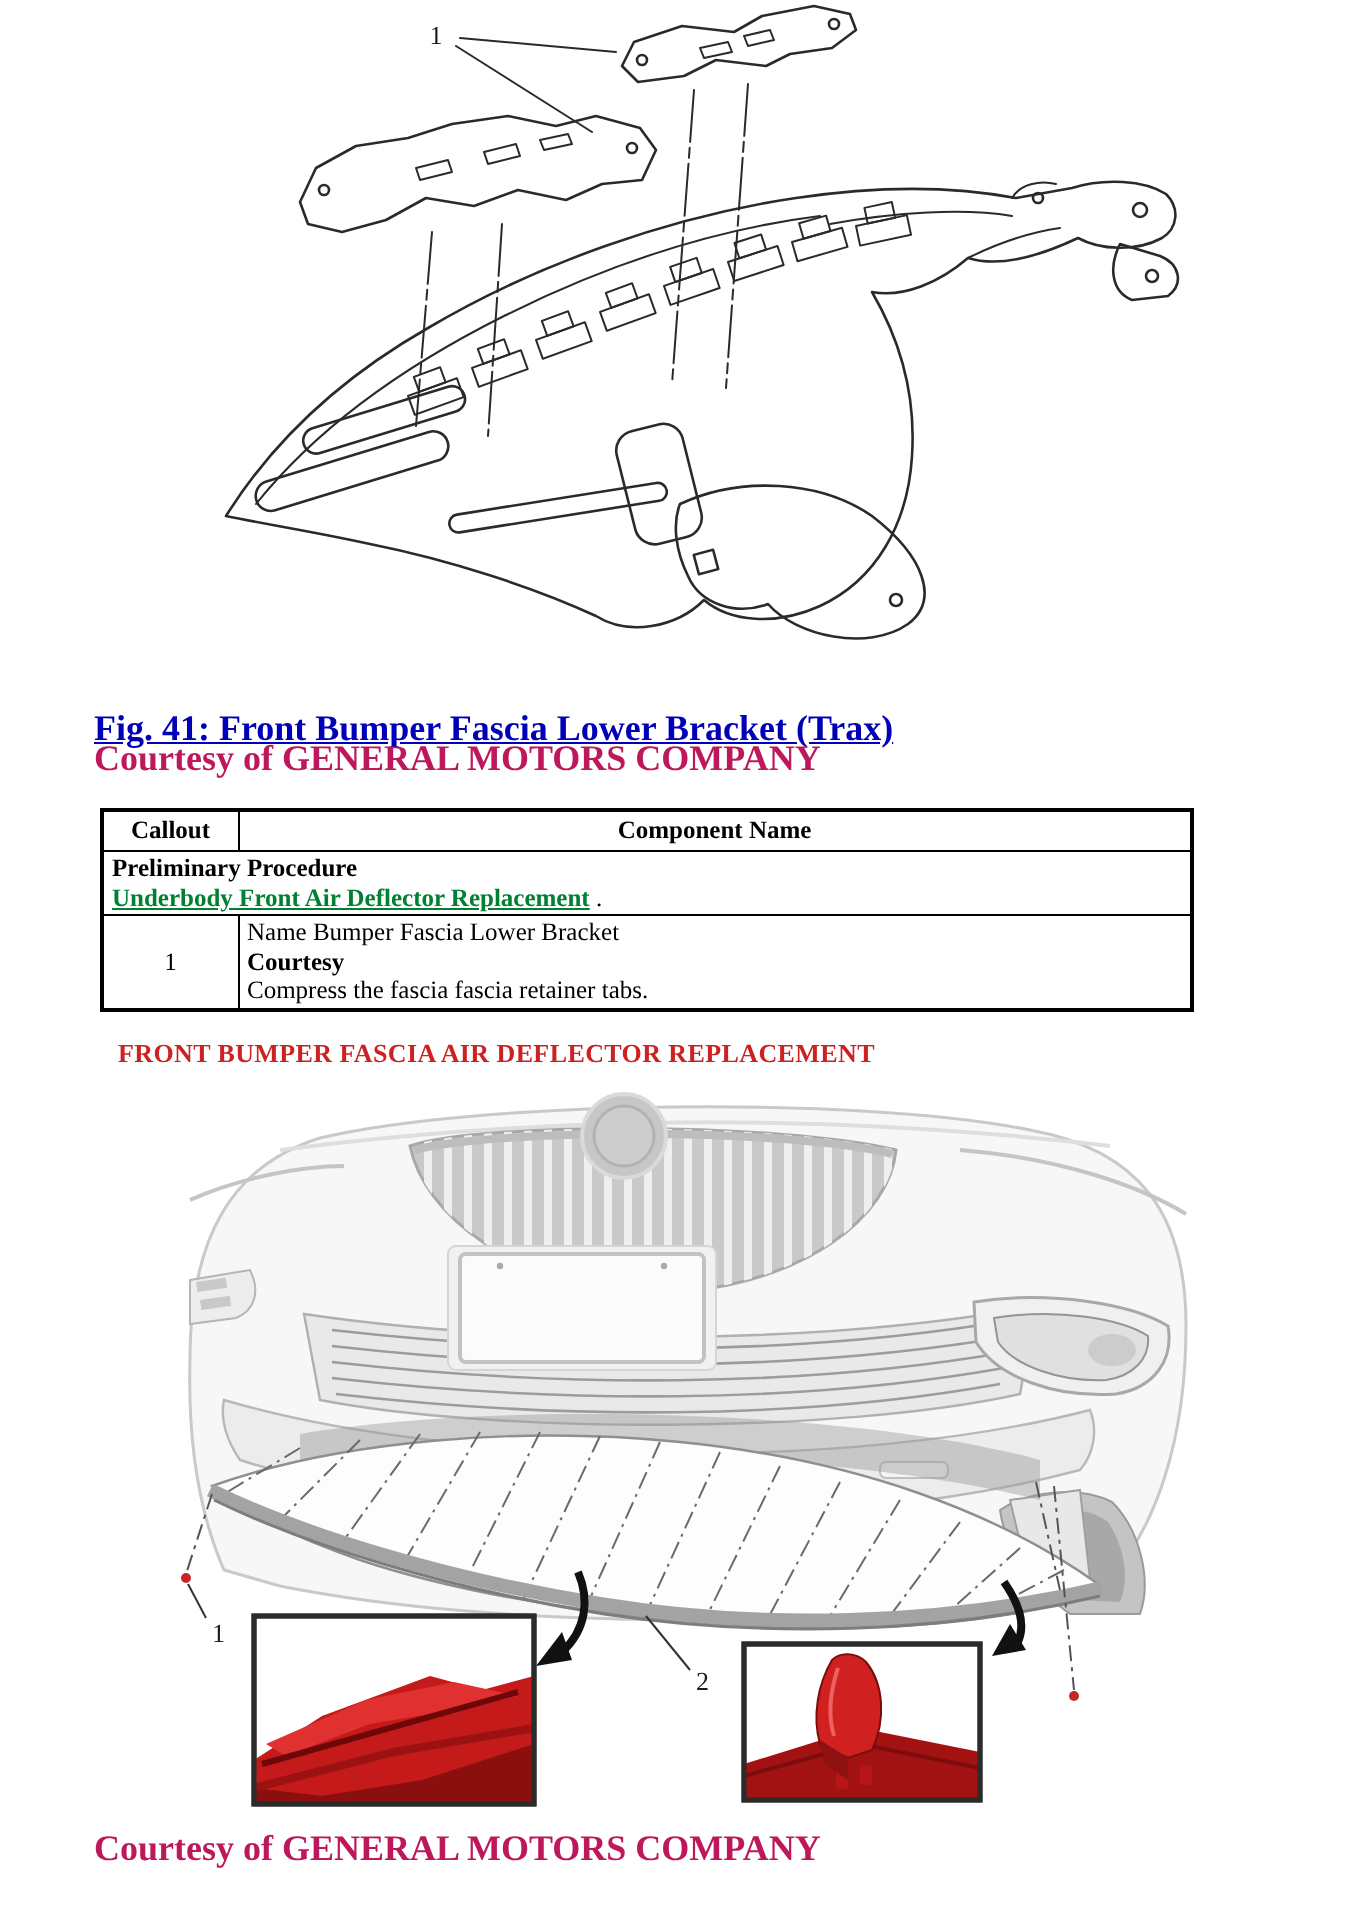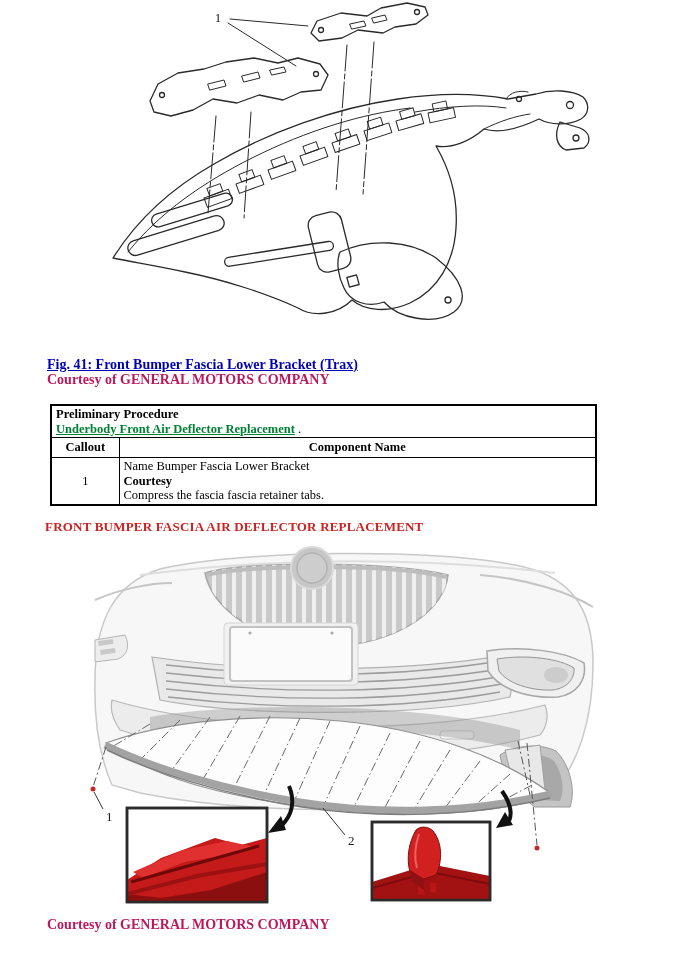--- a/index.html
+++ b/index.html
@@ -1,20 +1,20 @@
 <!DOCTYPE html>
 <html><head>
 <meta charset="utf-8">
 <style>
   html,body{margin:0;padding:0;background:#ffffff;}
   #page{position:relative;width:673px;height:957px;background:#ffffff;overflow:hidden;
         font-family:"Liberation Serif",serif;color:#000;}
   .abs{position:absolute;}
   
-  .caption-block{font-size:14px;font-weight:bold;line-height:15px;}
+  .caption-block{font-size:18px;font-weight:bold;line-height:15px;}
   a.fig-link{color:#0000b8;text-decoration:underline;font-weight:bold;}
   a.proc-link{color:#008033;text-decoration:underline;font-weight:bold;}
   .courtesy{color:#be185d;font-weight:bold;}
   
   .section-heading{font-size:13px;font-weight:bold;color:#cc2222;letter-spacing:.2px;}
   
   table.parts{border-collapse:collapse;width:547px;table-layout:fixed;
               font-size:12.5px;line-height:14.6px;border:2px solid #000;}
   table.parts th, table.parts td{border:1px solid #000;padding:1px 4px;vertical-align:middle;}
   table.parts th{font-weight:bold;text-align:center;height:17px;}
@@ -127,43 +127,43 @@
     <div class="courtesy">Courtesy of GENERAL MOTORS COMPANY</div>
   </div>
 
   <table class="parts abs" style="left:50px;top:404px">
     <colgroup>
         <col style="width:68px">
         <col>
       </colgroup>
     <tbody>
         <tr>
+      <th>Callout</th>
+      <th>Component Name</th>
+    </tr>
+    <tr>
       <td colspan="2" class="prelim-cell">
         <div class="bold">Preliminary Procedure</div>
         <div>
           <a href="#" class="proc-link">Underbody Front Air Deflector Replacement</a><span> .</span>
         </div>
       </td>
-    </tr>
-    <tr>
-      <th>Callout</th>
-      <th>Component Name</th>
     </tr>
     <tr>
       <td class="callout-cell">1</td>
       <td>
         <div>Name Bumper Fascia Lower Bracket</div>
         <div class="bold">Courtesy</div>
         <div>Compress the fascia fascia retainer tabs.</div>
       </td>
     </tr>
   </tbody>
     </table>
 
-  <div class="abs section-heading" style="left:45px;top:519px">FRONT BUMPER FASCIA AIR DEFLECTOR REPLACEMENT</div>
+  <div class="abs section-heading" style="left:59px;top:519px">FRONT BUMPER FASCIA AIR DEFLECTOR REPLACEMENT</div>
 
   <svg class="abs" style="left:0;top:545px" width="673" height="370" viewBox="0 0 673 370">
     <defs>
       <clipPath id="grilleClip">
         <path d="M205,28 C240,16 390,16 448,30 C445,62 405,98 328,102 C255,98 212,62 205,28 Z"></path>
       </clipPath>
       <clipPath id="inset1Clip">
           <rect x="0" y="0" width="140" height="94"></rect>
         </clipPath>
       <clipPath id="inset2Clip">

